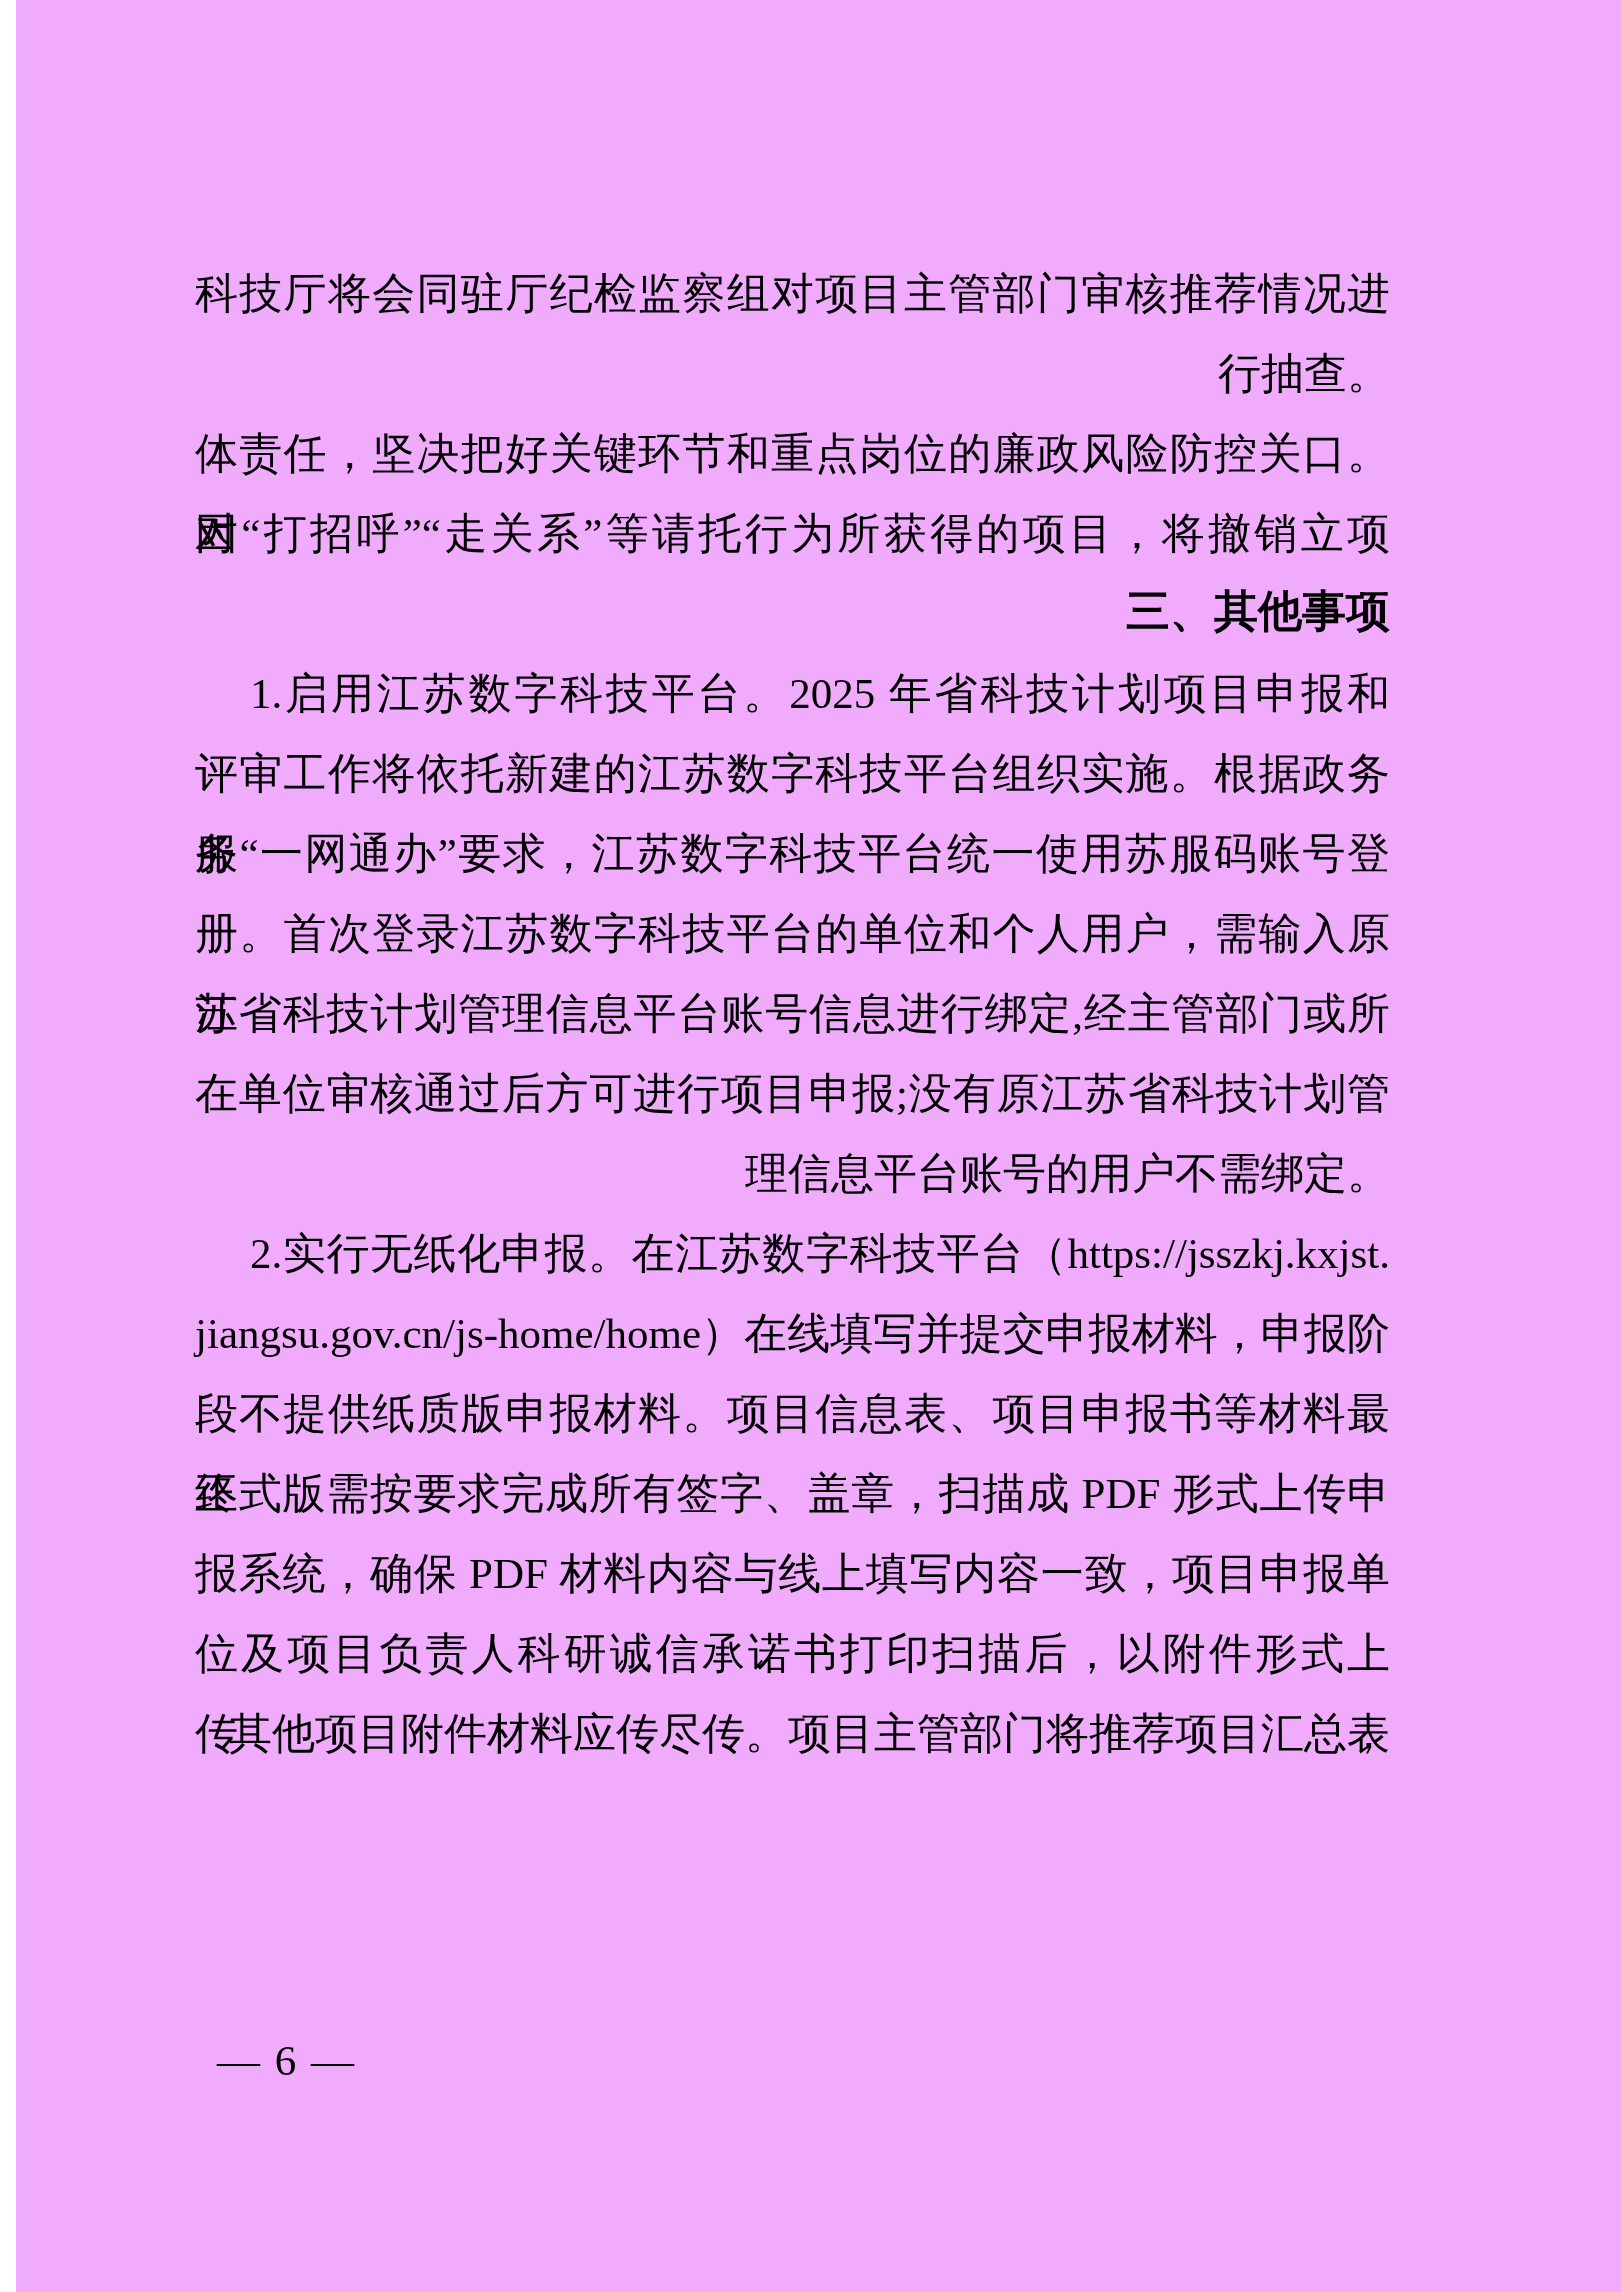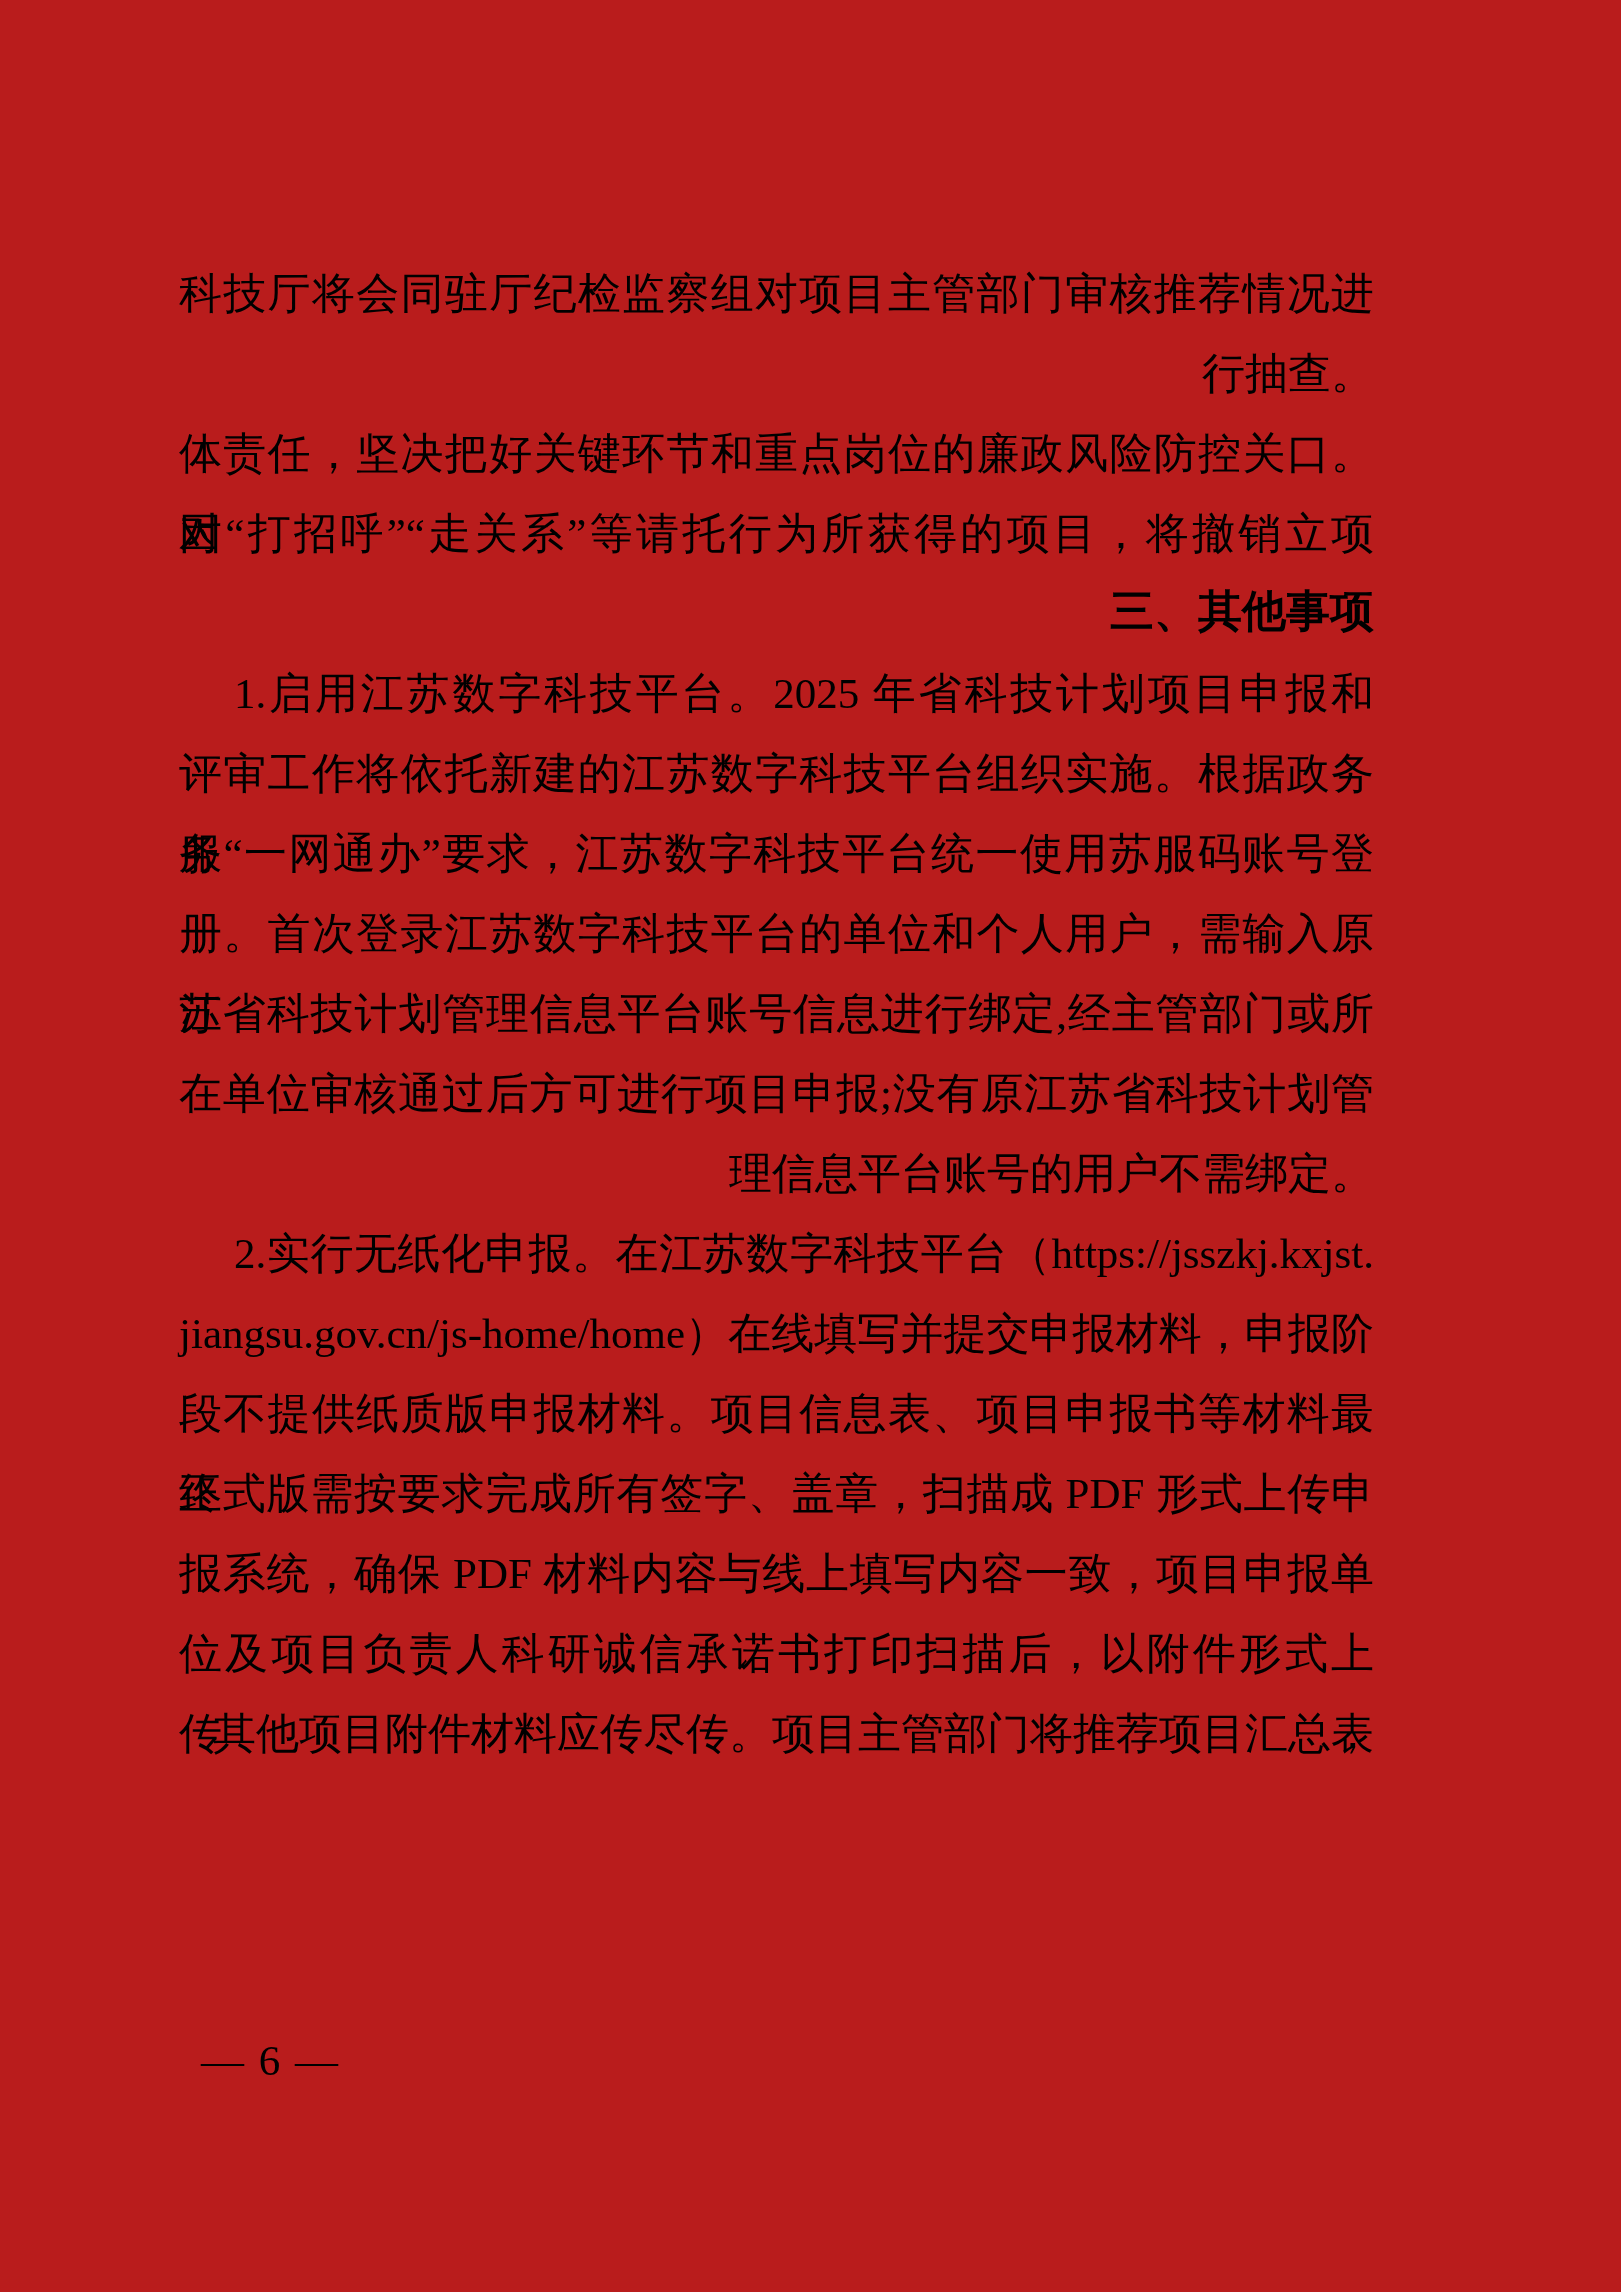--- a/index.html
+++ b/index.html
@@ -11,21 +11,22 @@
     position: relative;
     width: 1621px;
     height: 2293px;
     overflow: hidden;
     font-family: "Liberation Serif", "DejaVu Serif", serif;
     color: #000000;
   }
   .page {
     position: absolute;
     inset: 0;
-    background: #b91c1c;
+    background: #f0abfc;
+    margin-left: 16px;
   }
   .text-block {
     position: absolute;
     left: 179px;
     top: 254px;
     width: 1195px;
   }
   .ln {
     font-size: 43px;
     line-height: 80px;

